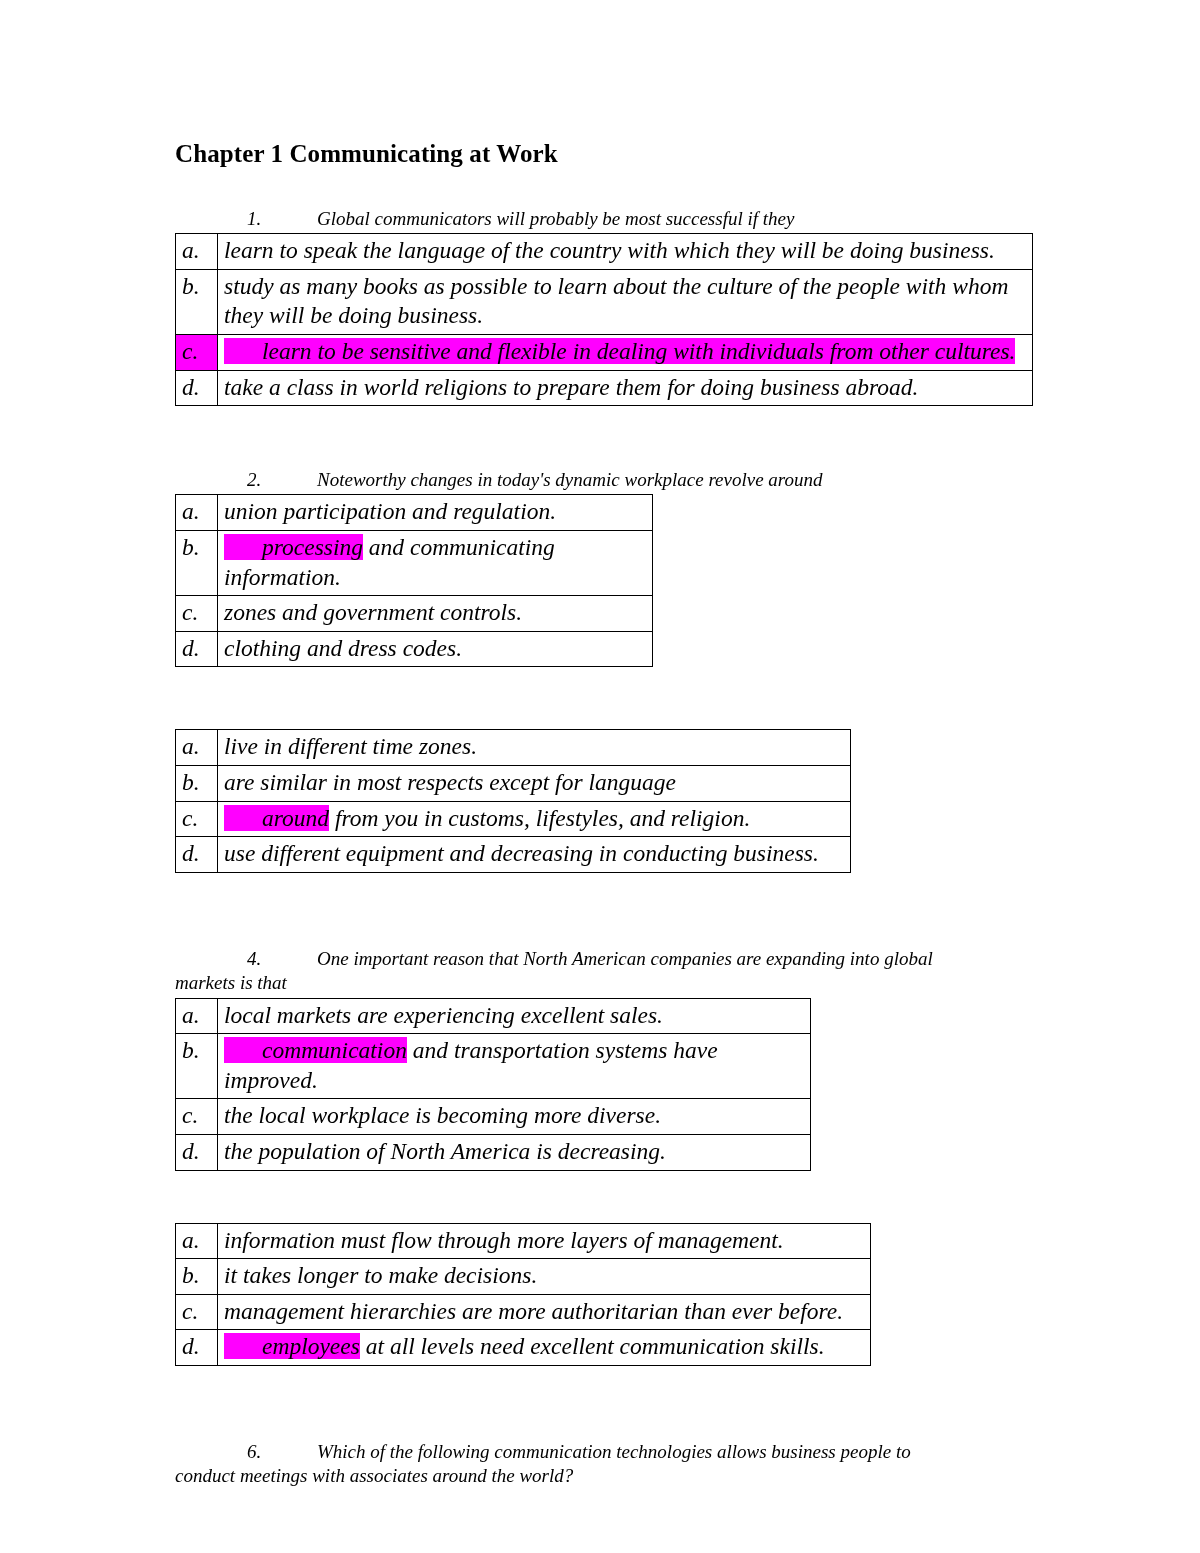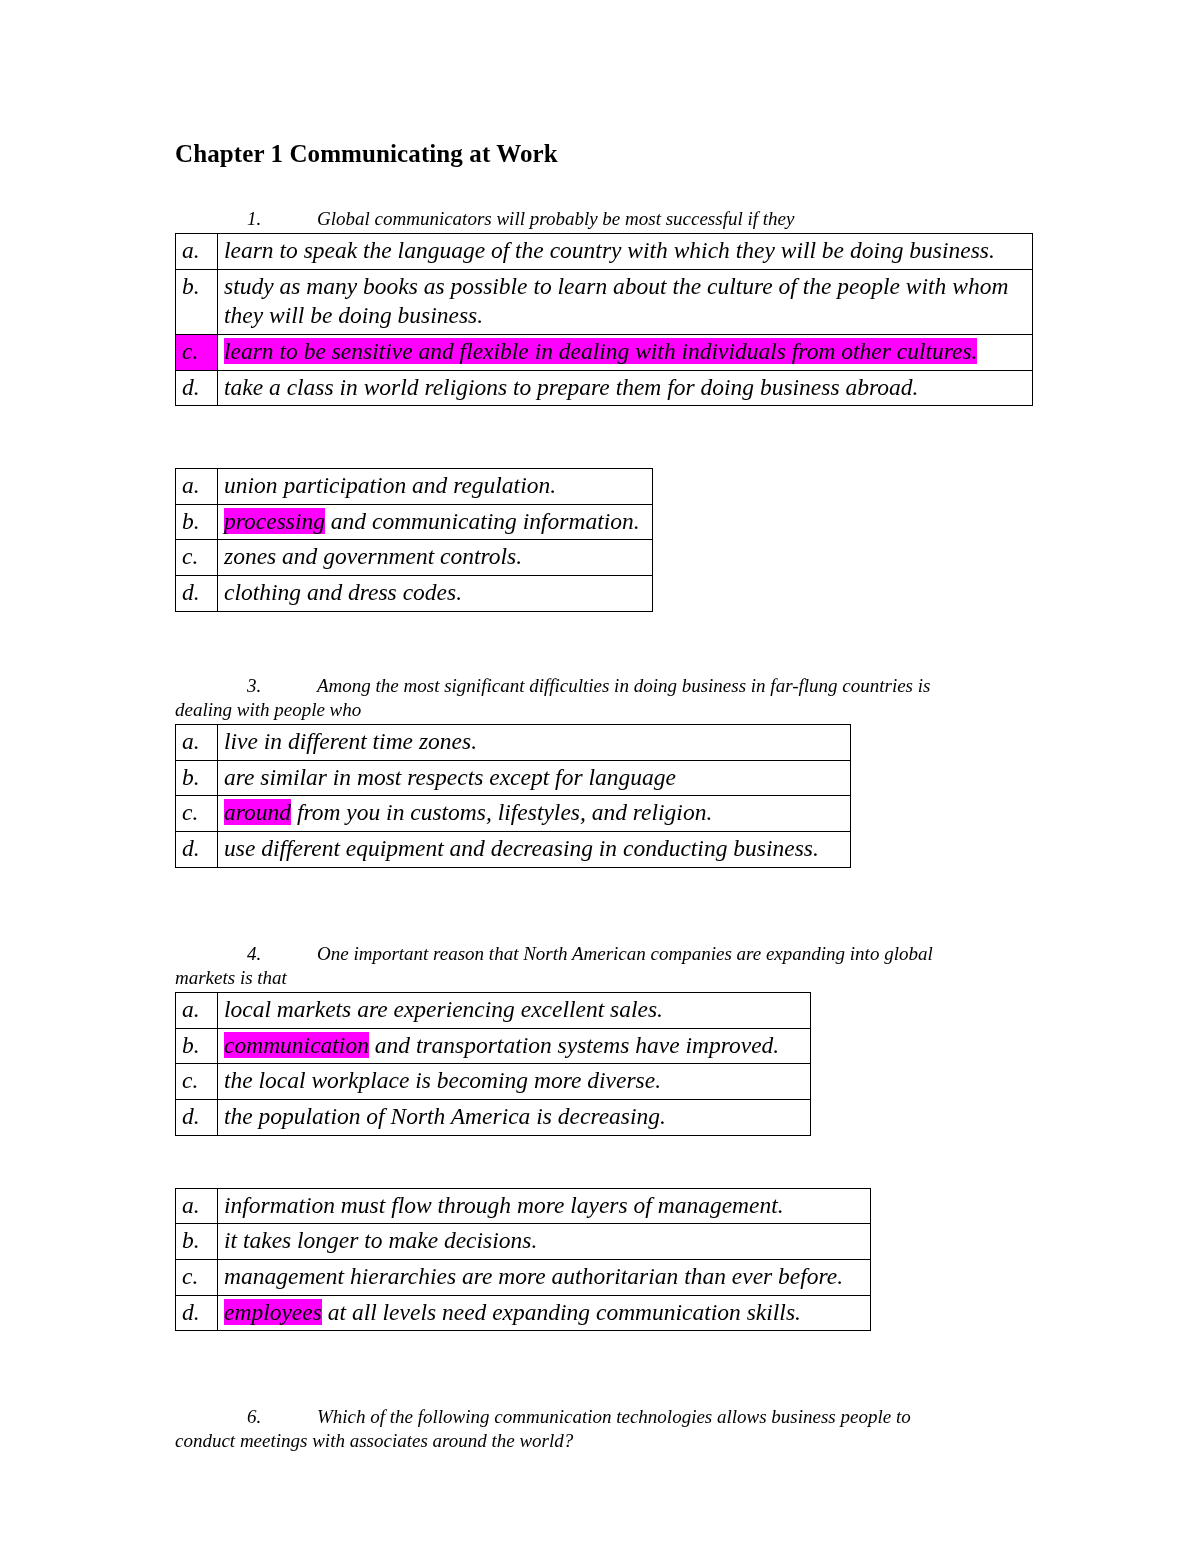--- a/index.html
+++ b/index.html
@@ -68,20 +68,21 @@
     text-align: left;
     padding-left: 6px;
     padding-right: 2px;
     white-space: nowrap;
   }
   td.opt-text {
     text-align: left;
   }
   .hl {
     background: #FF00FF;
+    padding-left: 38px;
   }
   td.hl-label {
     background: #FF00FF;
   }
   .gap-md { height: 52px; }
   .gap-lg { height: 62px; }
   .gap-xl { height: 74px; }
 </style>
 </head>
 <body>
@@ -112,20 +113,23 @@
         <td class="opt-label">d.</td>
         <td class="opt-text">take a class in world religions to prepare them for doing business abroad.</td>
       </tr>
     </tbody>
       </table>
   </div>
 
   <div class="gap-lg"></div>
 
   <div class="question-block">
+    <p class="q-stem">
+      <span class="q-number">2.</span><span class="q-stem-text">Noteworthy changes in today's dynamic workplace revolve around</span>
+    </p>
     <table class="options" style="width:478px">
       <tbody>
           <tr>
         <td class="opt-label">a.</td>
         <td class="opt-text">union participation and regulation.</td>
       </tr>
       <tr>
         <td class="opt-label">b.</td>
         <td class="opt-text"><span class="hl">processing</span><span> and communicating information.</span></td>
       </tr>
@@ -137,23 +141,20 @@
         <td class="opt-label">d.</td>
         <td class="opt-text">clothing and dress codes.</td>
       </tr>
     </tbody>
       </table>
   </div>
 
   <div class="gap-lg"></div>
 
   <div class="question-block">
-    <p class="q-stem">
-      <span class="q-number">3.</span><span class="q-stem-text">Among the most significant difficulties in doing business in far-flung countries is dealing with people who</span>
-    </p>
     <table class="options" style="width:676px">
       <tbody>
           <tr>
         <td class="opt-label">a.</td>
         <td class="opt-text">live in different time zones.</td>
       </tr>
       <tr>
         <td class="opt-label">b.</td>
         <td class="opt-text">are similar in most respects except for language</td>
       </tr>
@@ -209,21 +210,21 @@
       <tr>
         <td class="opt-label">b.</td>
         <td class="opt-text">it takes longer to make decisions.</td>
       </tr>
       <tr>
         <td class="opt-label">c.</td>
         <td class="opt-text">management hierarchies are more authoritarian than ever before.</td>
       </tr>
       <tr>
         <td class="opt-label">d.</td>
-        <td class="opt-text"><span class="hl">employees</span><span> at all levels need expanding communication skills.</span></td>
+        <td class="opt-text"><span class="hl">employees</span><span> at all levels need excellent communication skills.</span></td>
       </tr>
     </tbody>
       </table>
   </div>
 
   <div class="gap-xl"></div>
 
   <div class="question-block">
     <p class="q-stem">
       <span class="q-number">6.</span><span class="q-stem-text">Which of the following communication technologies allows business people to conduct meetings with associates around the world?</span>

